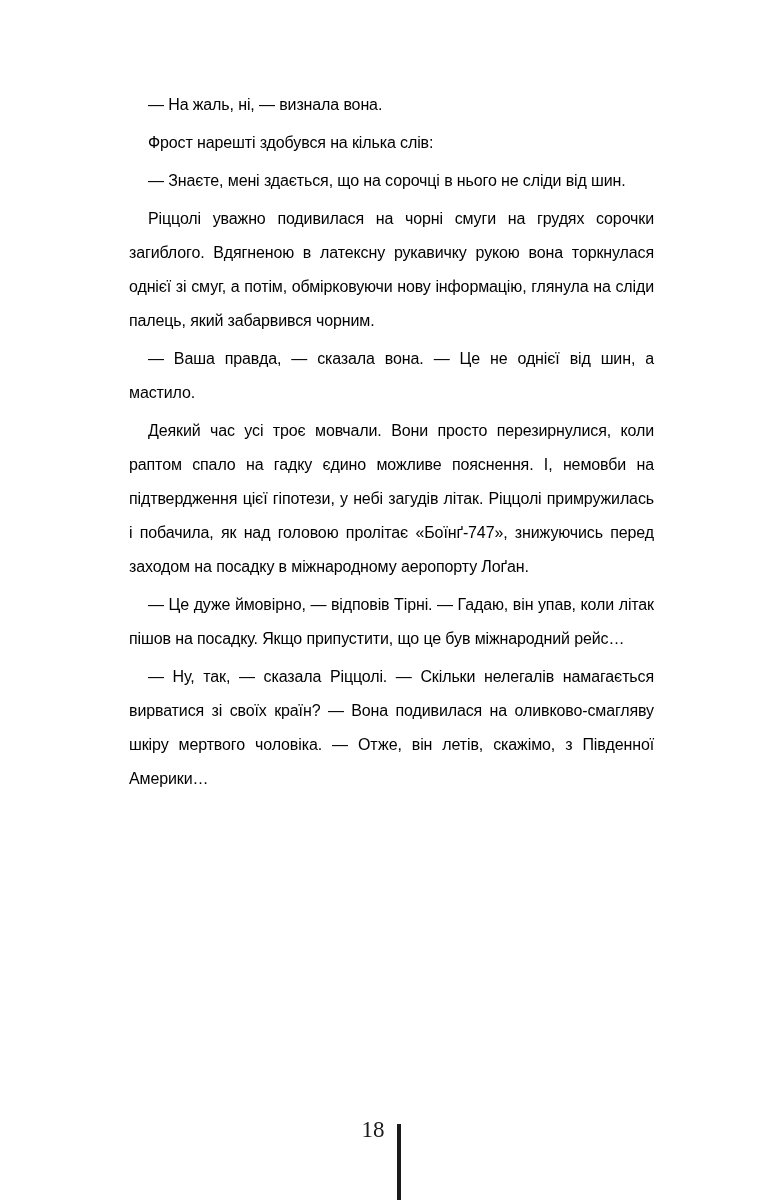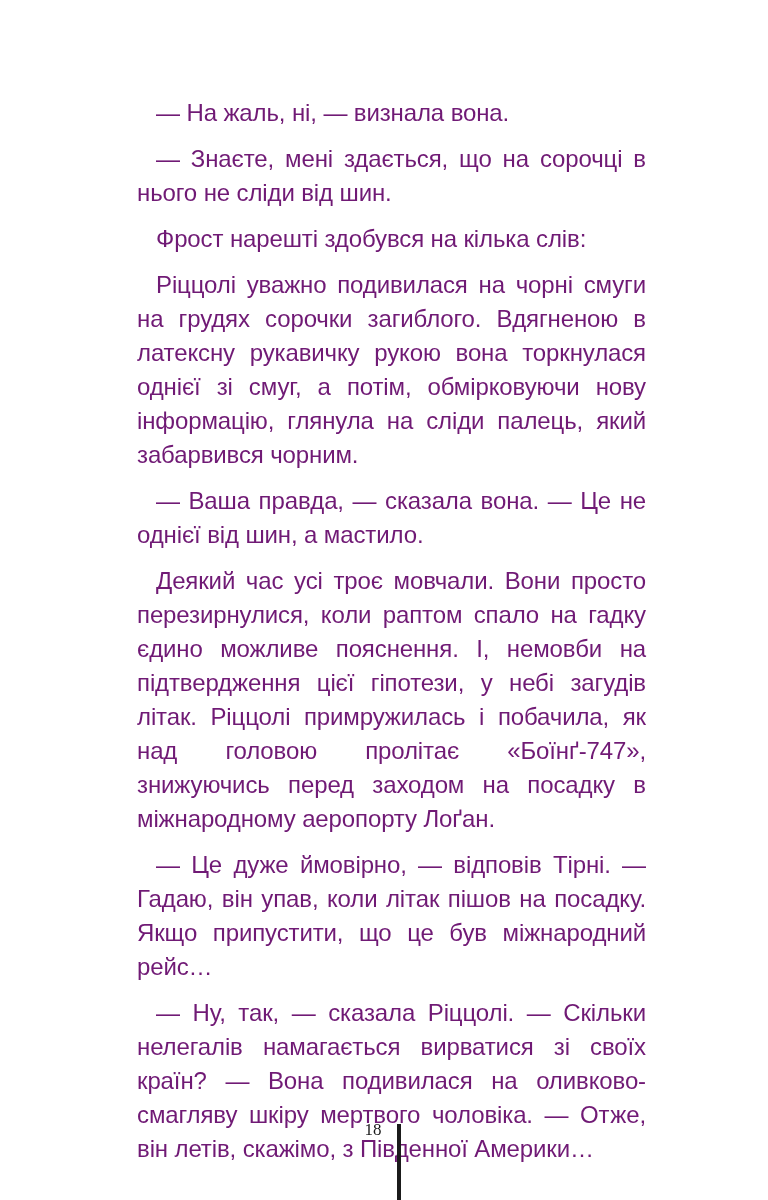--- a/index.html
+++ b/index.html
@@ -25,72 +25,72 @@
   }
 
   #textblock {
     position: absolute;
     left: 125px;
     top: 84px;
     width: 533px;
   }
 
   .para {
-    margin: 12px;
+    margin: 4px;
     padding: 0;
     text-indent: 19px;
     text-align: justify;
-    font-size: 24px;
+    font-size: 16px;
     line-height: 34px;
     letter-spacing: -0.12px;
     word-spacing: 0px;
     hyphens: manual;
     -webkit-hyphens: manual;
-    color: #701a75;
+    color: #000000;
     font-stretch: semi-condensed;
   }
 
   #footer {
     position: absolute;
     left: 0;
     top: 1119px;
     width: 768px;
     height: 81px;
   }
 
   #page-number {
     position: absolute;
     left: 356px;
     top: 0px;
     width: 34px;
     text-align: center;
     font-family: "Liberation Serif", "DejaVu Serif", serif;
-    font-size: 17px;
+    font-size: 23px;
     line-height: 22px;
     color: #1b1b1b;
   }
 
   #footer-rule {
     position: absolute;
     left: 397px;
     top: 5px;
     width: 4px;
     height: 76px;
     background: #1b1b1b;
   }
 </style>
 </head>
 <body>
 
 <div id="page">
 
   <div id="textblock">
     <p class="para">— На жаль, ні, — визнала вона.</p>
+    <p class="para">Фрост нарешті здобувся на кілька слів:</p>
     <p class="para">— Знаєте, мені здається, що на сорочці в нього не сліди від шин.</p>
-    <p class="para">Фрост нарешті здобувся на кілька слів:</p>
     <p class="para">Ріццолі уважно подивилася на чорні смуги на грудях сорочки загиблого. Вдягненою в латексну рукавичку рукою вона торкнулася однієї зі смуг, а потім, обмірковуючи нову інформацію, глянула на сліди палець, який забарвився чорним.</p>
     <p class="para">— Ваша правда, — сказала вона. — Це не однієї від шин, а мастило.</p>
     <p class="para">Деякий час усі троє мовчали. Вони просто перезирнулися, коли раптом спало на гадку єдино можливе пояснення. І, немовби на підтвердження цієї гіпотези, у небі загудів літак. Ріццолі примружилась і побачила, як над головою пролітає «Боїнґ-747», знижуючись перед заходом на посадку в міжнародному аеропорту Лоґан.</p>
     <p class="para">— Це дуже ймовірно, — відповів Тірні. — Гадаю, він упав, коли літак пішов на посадку. Якщо припустити, що це був міжнародний рейс…</p>
     <p class="para">— Ну, так, — сказала Ріццолі. — Скільки нелегалів намагається вирватися зі своїх країн? — Вона подивилася на оливково-смагляву шкіру мертвого чоловіка. — Отже, він летів, скажімо, з Південної Америки…</p>
 
   </div>
 
   <div id="footer">
     <div id="page-number">18</div>

